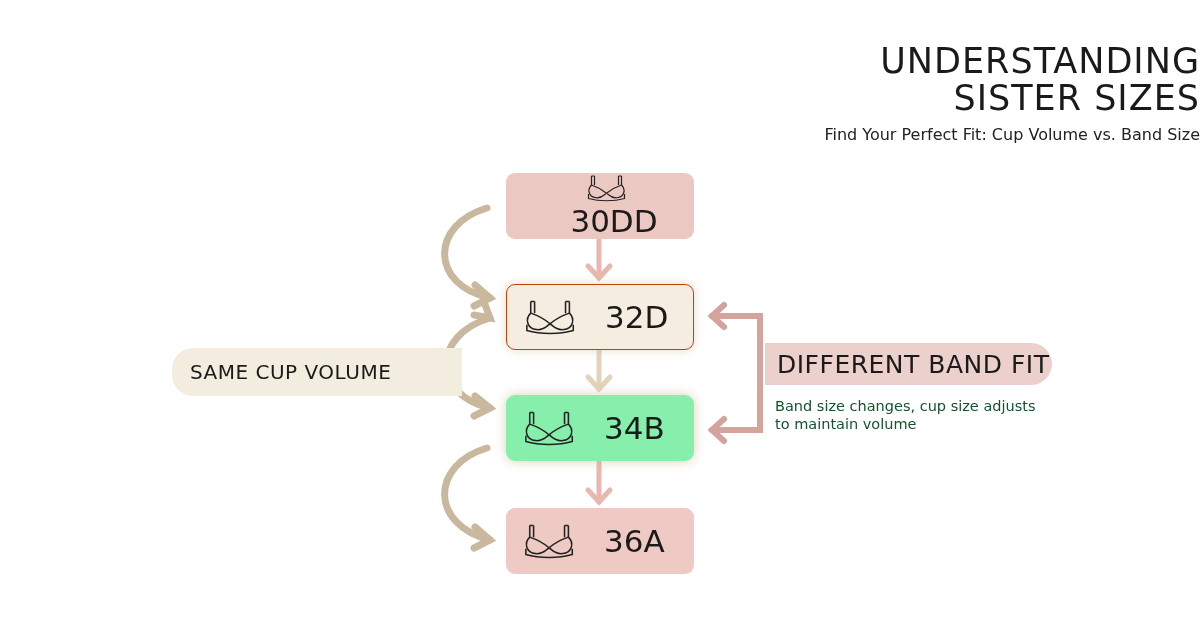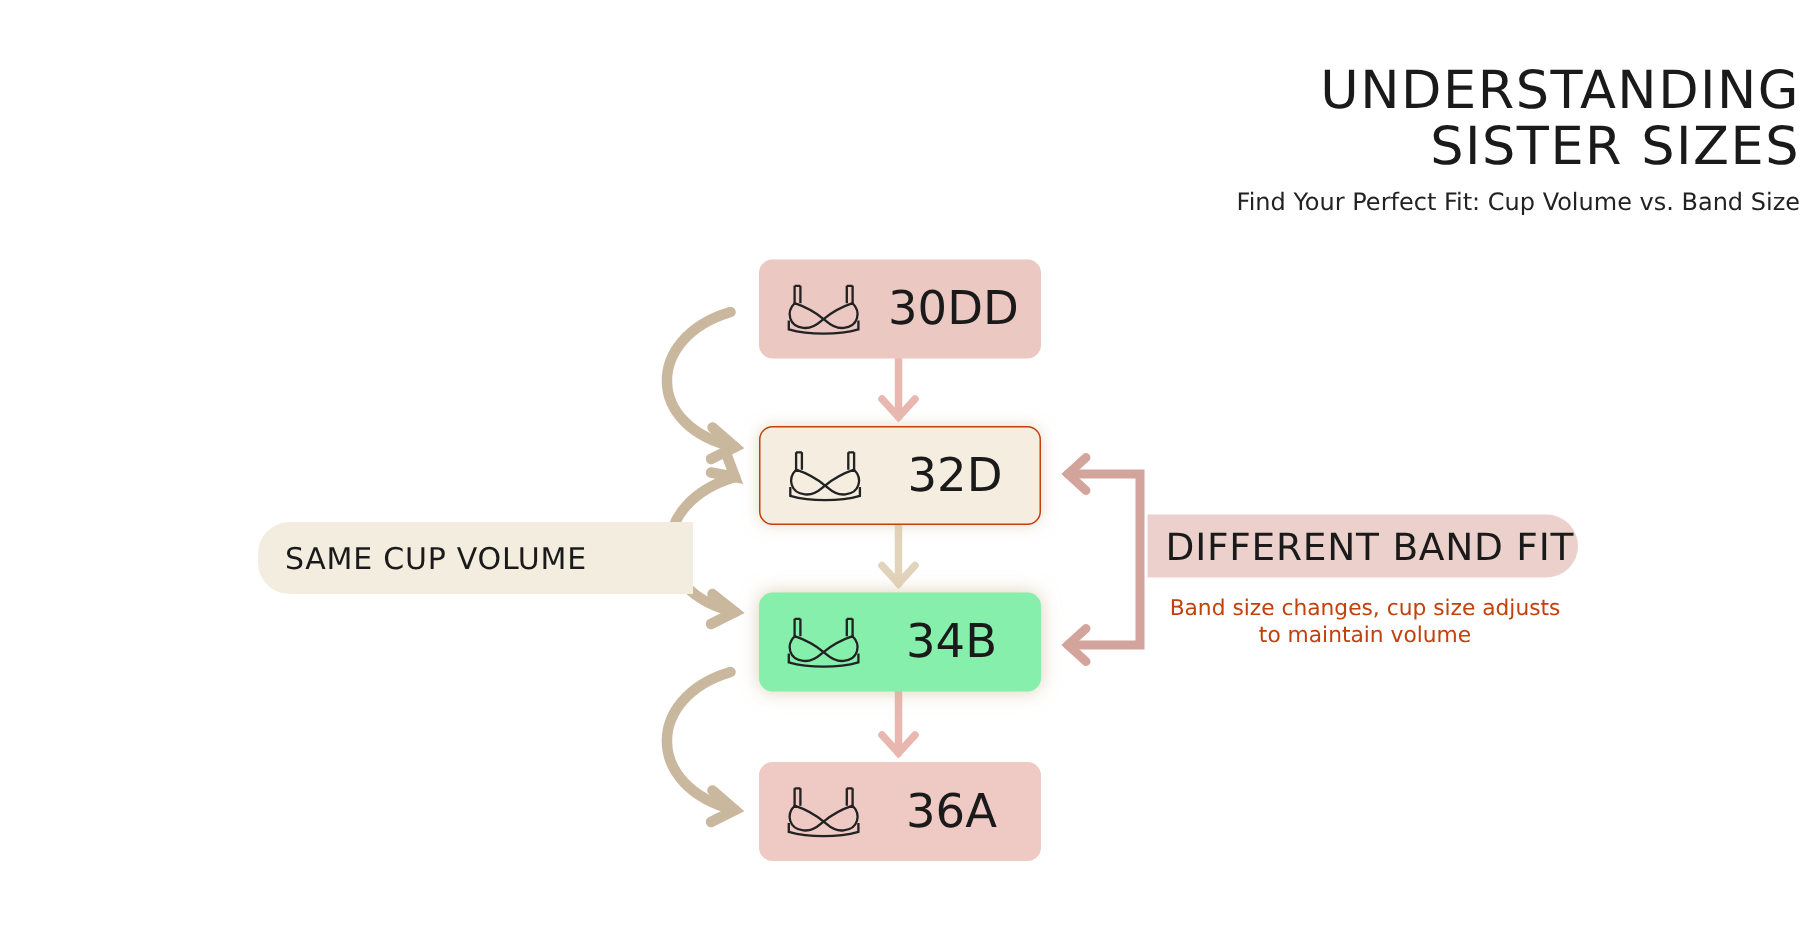--- a/index.html
+++ b/index.html
@@ -5,30 +5,30 @@
   html, body { margin:0; padding:0; }
   body { width:1200px; height:630px; background:#ffffff; position:relative; overflow:hidden;
          font-family:"DejaVu Sans", sans-serif; color:#1a1a1a; }
   .title { position:absolute; left:0; width:1200px; text-align:right; font-size:35px; letter-spacing:1px; font-weight:normal; line-height:42px; }
   .t1 { top:40px; }
   .t2 { top:77px; }
   .subtitle { position:absolute; top:125px; left:0; width:1200px; text-align:right; font-size:16px; color:#222; }
   .box { position:absolute; left:506px; width:188px; height:66px; border-radius:9px; display:flex; align-items:center;
          box-sizing:border-box; padding-left:16px; }
   .box .lbl { font-size:31px; margin-left:12px; letter-spacing:0px; }
-  .b1 { top:173px; background:#ecc8c3; }
+  .b1 { top:173px; background:#ecc8c3;flex-direction:column; }
   .b2 { top:284px; background:#f4ede0; box-shadow:0 0 10px rgba(210,195,160,0.6); border:1px solid #c2410c; }
   .b3 { top:395px; background:#86efac; box-shadow:0 0 12px rgba(200,180,140,0.6); }
   .b4 { top:508px; background:#efc9c3; }
   .b2 .lbl, .b3 .lbl, .b4 .lbl { margin-left:24px; }
   .pill-left { position:absolute; left:172px; top:348px; width:290px; height:48px; background:#f3ede0; border-radius:21px 0 0 21px;
                display:flex; align-items:center; padding-left:18px; box-sizing:border-box; font-size:20px; letter-spacing:0.5px; }
   .pill-right { position:absolute; left:765px; top:343px; width:287px; height:42px; background:#ecd0cb; border-radius:0 21px 21px 0;
                 display:flex; align-items:center; padding-left:12px; box-sizing:border-box; font-size:25px; letter-spacing:0.5px; }
-  .note { position:absolute; left:775px; top:397px; width:270px; text-align:center; font-size:14.5px; line-height:18px; color:#c2410c; }
+  .note { position:absolute; left:775px; top:397px; width:270px; text-align:left; font-size:14.5px; line-height:18px; color:#14532d; }
   svg.overlay { position:absolute; left:0; top:0; }
 </style>
 </head>
 <body>
 
 <div class="title t1">UNDERSTANDING</div>
 <div class="title t2">SISTER SIZES</div>
 <div class="subtitle">Find Your Perfect Fit: Cup Volume vs. Band Size</div>
 
 <svg class="overlay" width="1200" height="630">

